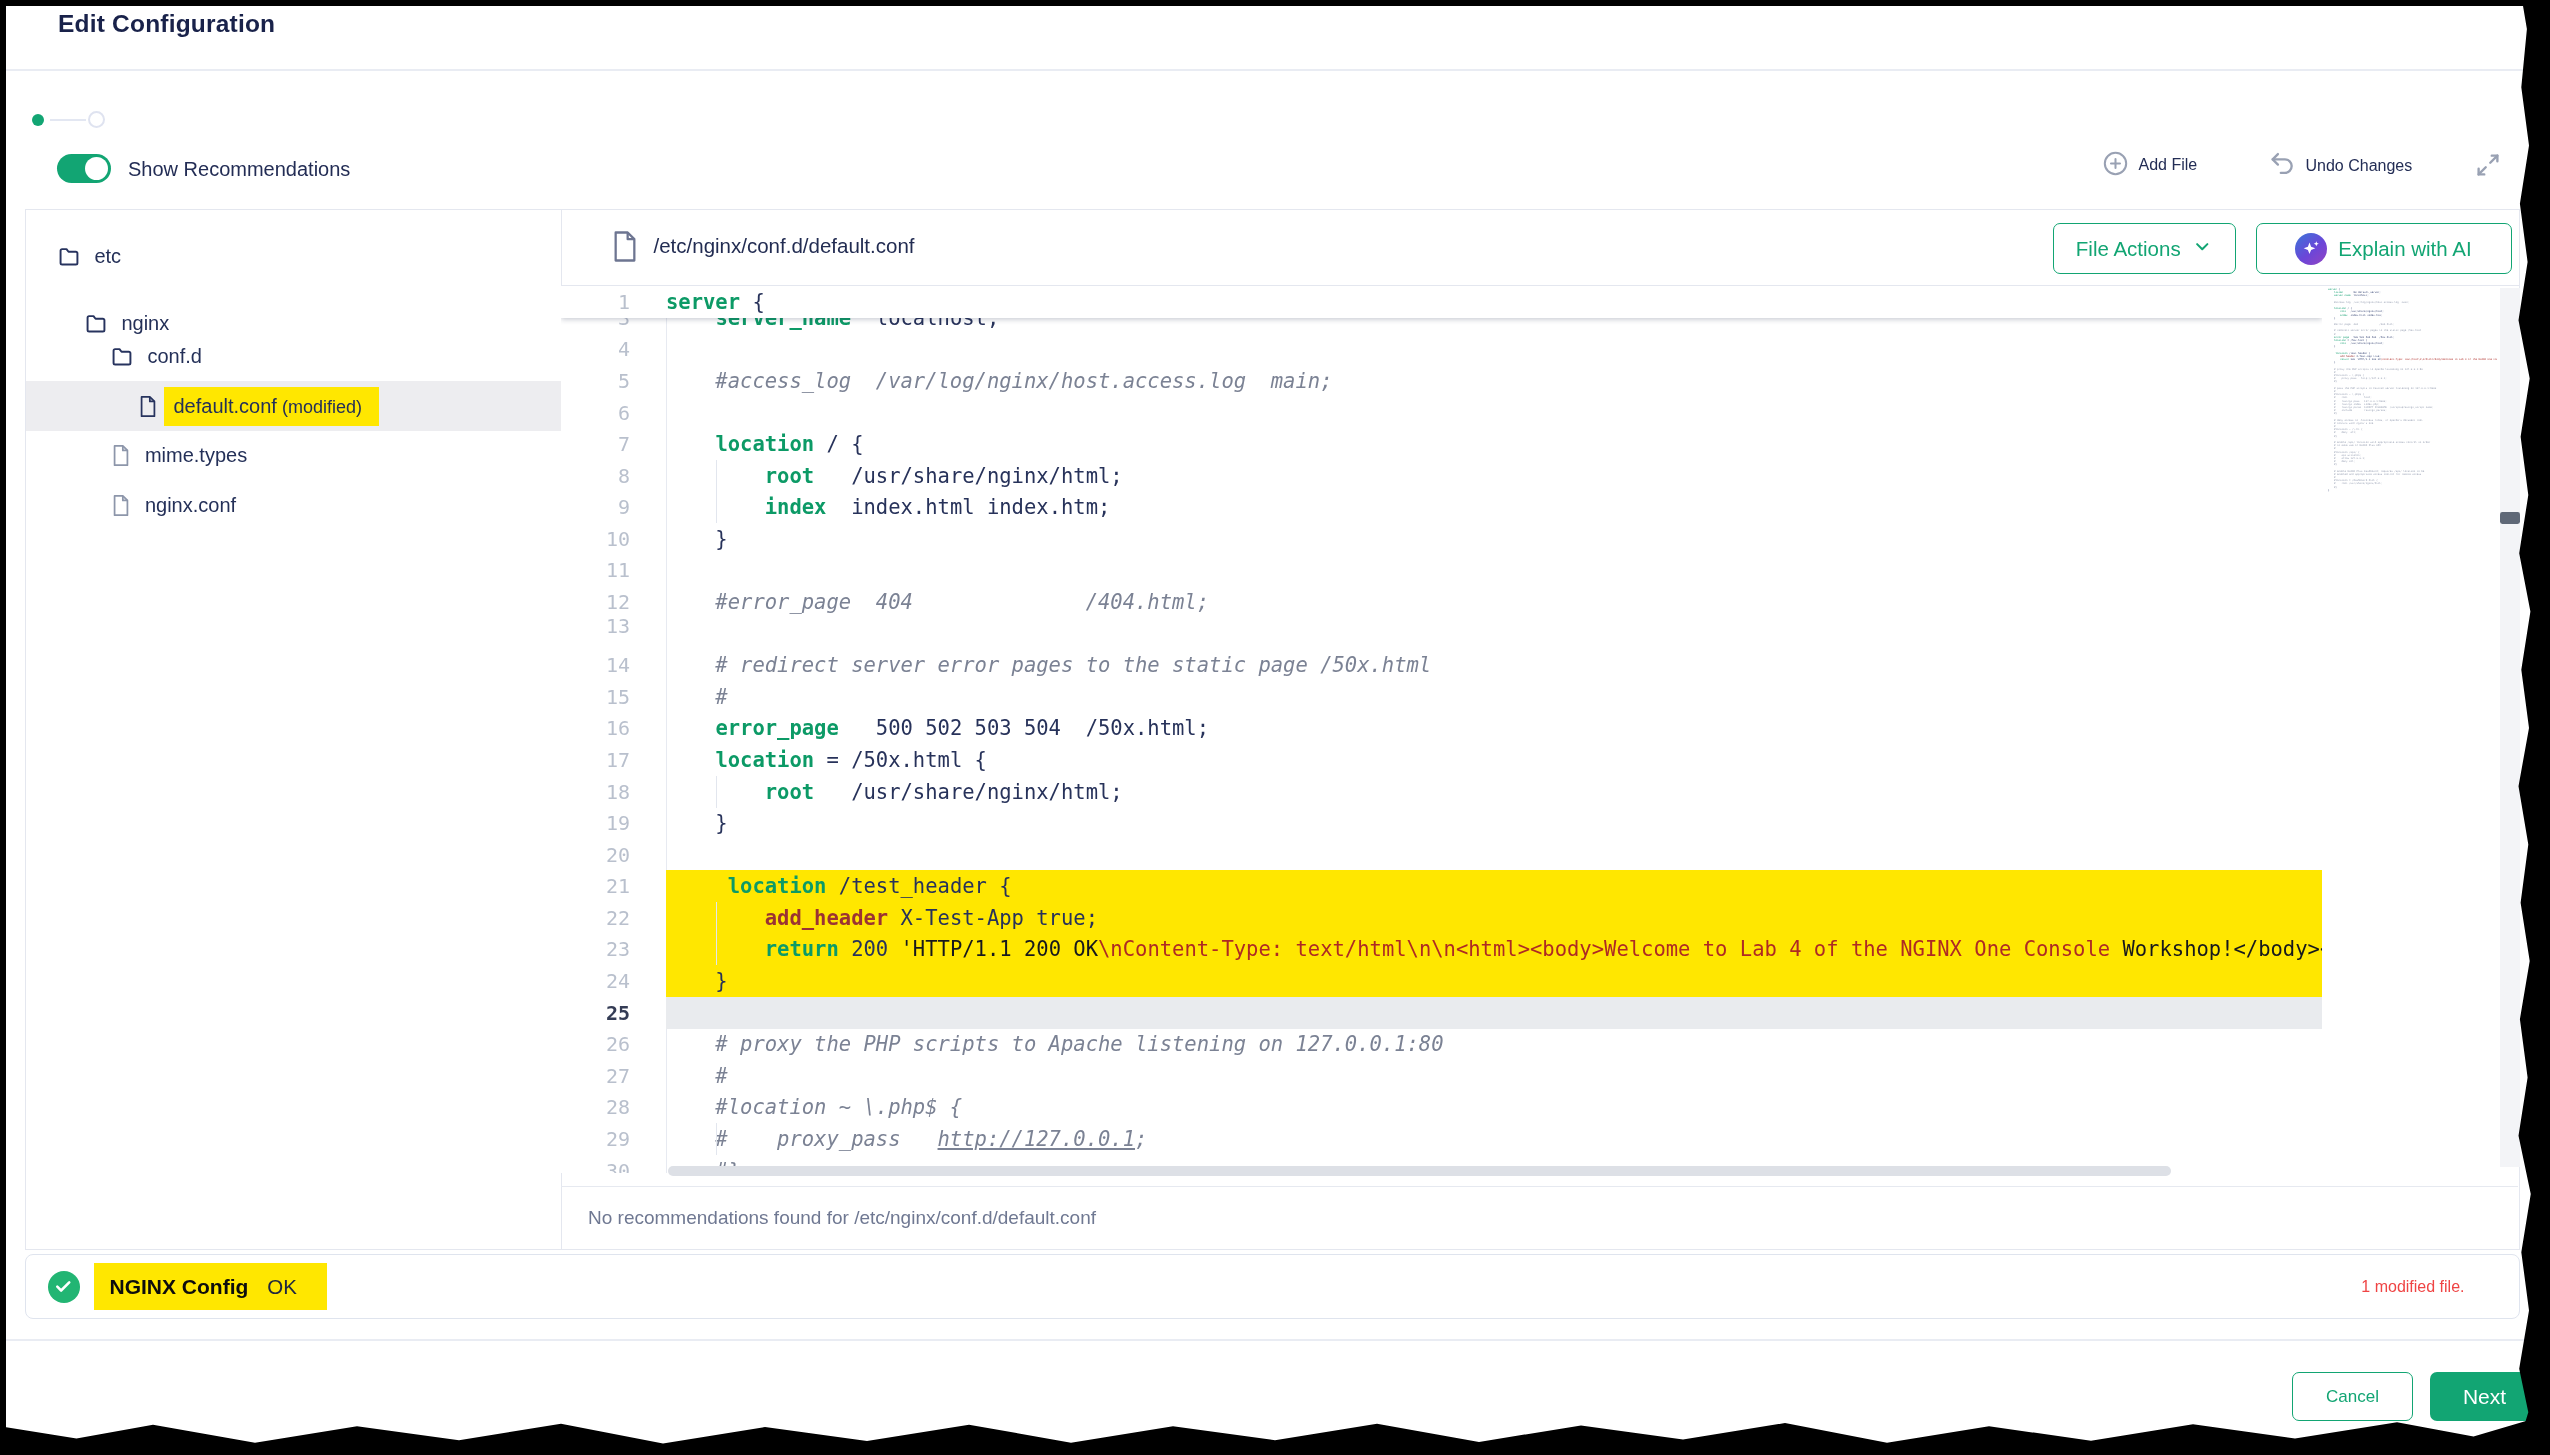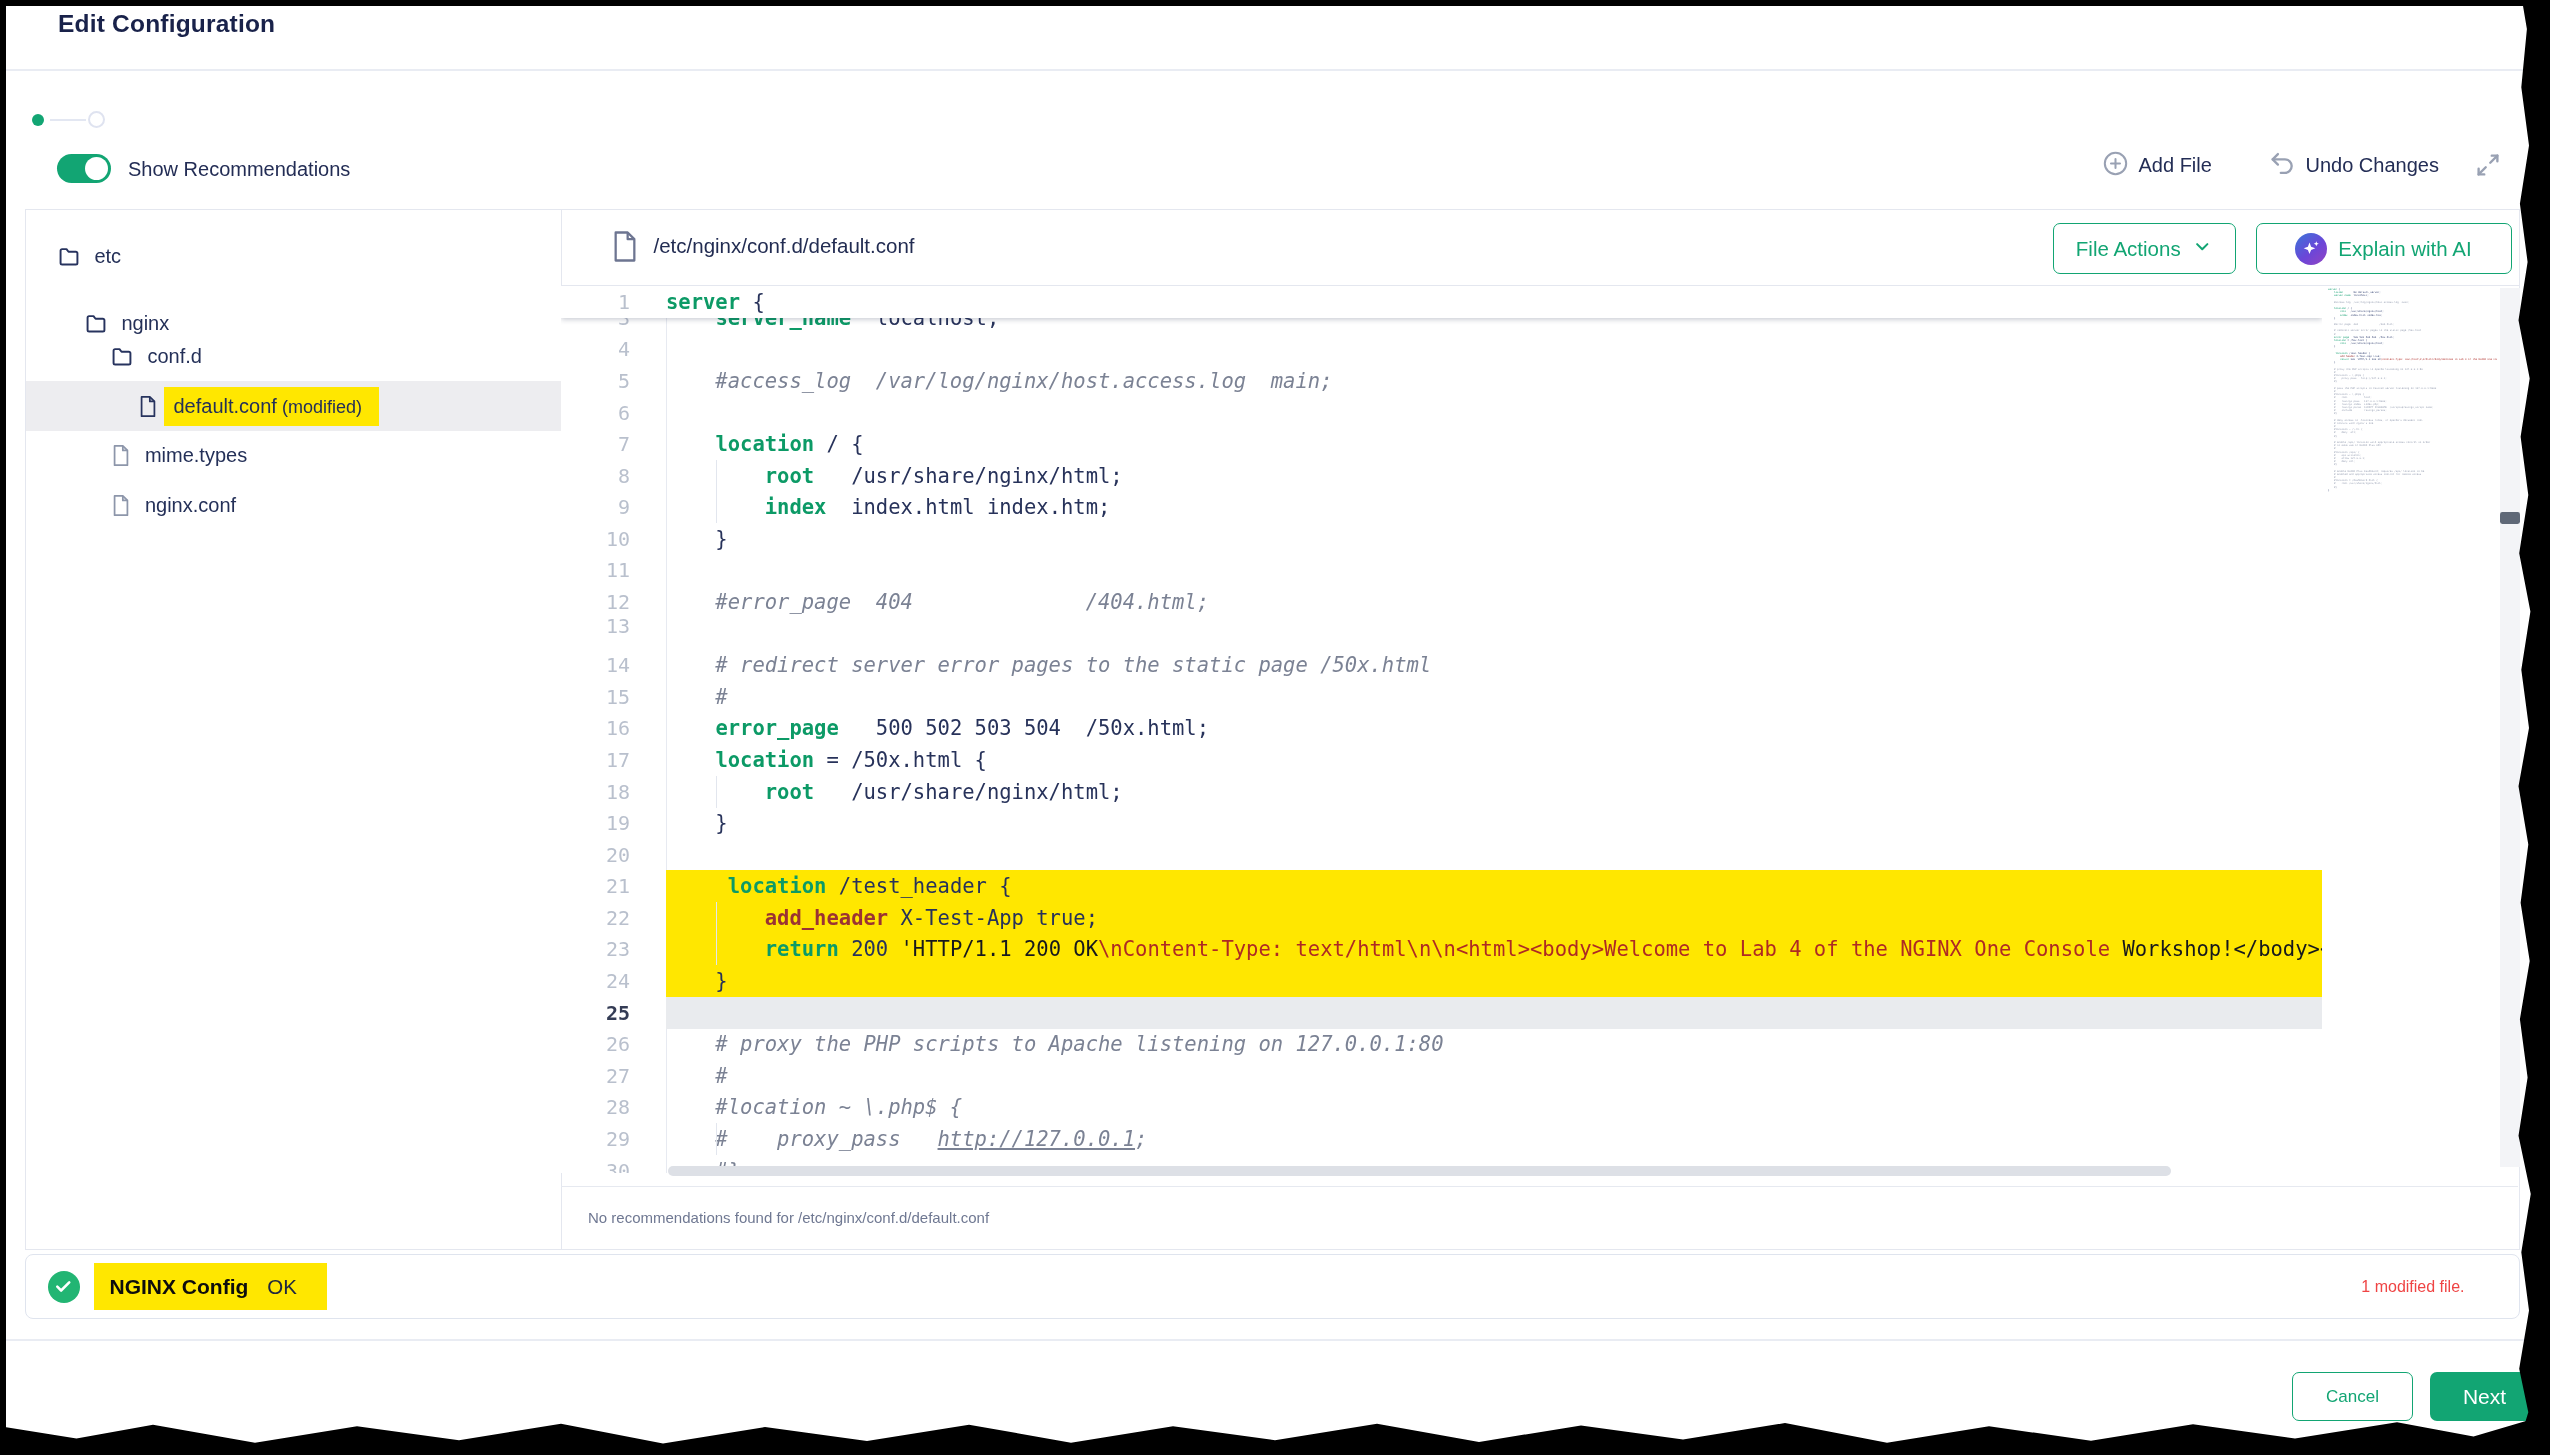--- a/index.html
+++ b/index.html
@@ -18,21 +18,21 @@
 
   
   .toggle{left:57px;top:154px;width:54px;height:29px;border-radius:15px;background:#12a573;cursor:pointer;}
   .toggle .knob{position:absolute;right:3.2px;top:3.2px;width:23px;height:23px;border-radius:50%;background:#fff;}
   .toggle-label{left:128px;top:158px;font-size:20px;color:#232d55;}
 
   
   .icon-btn{display:flex;align-items:center;gap:9.5px;cursor:pointer;}
   .addfile-btn{left:2102px;top:150px;}
   .undo-btn{left:2268px;top:150px;}
-  .tr-label{font-size:20px;color:#232d55;}
+  .tr-label{font-size:16px;color:#232d55;}
   .expand-btn{left:2473px;top:150px;cursor:pointer;}
 
   
   .main-panel{left:24.5px;top:209px;width:2495px;height:1041px;border:1.6px solid #e4e7ef;box-sizing:border-box;background:#fff;}
   .tree-col{position:absolute;left:0;top:0;width:536px;height:100%;border-right:1.6px solid #e4e7ef;box-sizing:border-box;}
   .tree-row{position:absolute;left:0.8px;width:534px;height:50px;display:flex;align-items:center;cursor:pointer;}
   .tree-row.sel{background:#ededf0;}
   .tree-label{font-size:20px;color:#243058;margin-left:12.6px;white-space:nowrap;}
   .tree-label.ylab{background:#ffe700;padding:8px 17.4px 8px 9.5px;margin-left:4.7px;}
   .tree-suffix{font-size:18px;color:#243058;}
@@ -74,21 +74,21 @@
   .mline{height:3.2px;line-height:3.2px;font-size:2.5px;white-space:pre;overflow:hidden;
     font-family:"DejaVu Sans Mono",monospace;}
   .mm-c{color:#9aa2b4}.mm-t{color:#3c4a78}.mm-k{color:#16a173}.mm-r{color:#b23430}.mm-m{color:#9b3333}
   .vtrack{left:2500px;top:288px;width:20px;height:879px;background:#f3f4f7;}
   .vthumb{left:2500px;top:512px;width:20px;height:12px;background:#5f6877;border-radius:2.4px;cursor:grab;}
   .hthumb{left:668px;top:1166px;width:1503px;height:10.3px;background:#dde0e6;border-radius:5.5px;cursor:grab;}
 
   
   .foot-note{left:561px;top:1186px;width:1957px;height:62px;border-top:1.6px solid #e6e9f0;box-sizing:border-box;
     display:flex;align-items:center;}
-  .foot-note span{margin-left:27px;font-size:15px;color:#6f7892;}
+  .foot-note span{margin-left:27px;font-size:19px;color:#6f7892;}
 
   
   .status-bar{left:24.5px;top:1254px;width:2495px;height:65px;border:1.6px solid #dfe4ee;border-radius:8px;
     box-sizing:border-box;background:#fff;display:flex;align-items:center;}
   .check-circle{width:32px;height:32px;border-radius:50%;background:#22b573;margin-left:22px;
     display:flex;align-items:center;justify-content:center;flex:none;}
   .status-chip{margin-left:14px;background:#ffe700;height:47px;display:flex;align-items:center;padding:0 30px 0 16px;}
   .status-label{font-size:21px;font-weight:bold;color:#0d0d0d;}
   .status-value{font-size:20.5px;color:#20283f;margin-left:19px;}
   .modified-note{position:absolute;right:54px;font-size:16px;color:#ef4444;}

